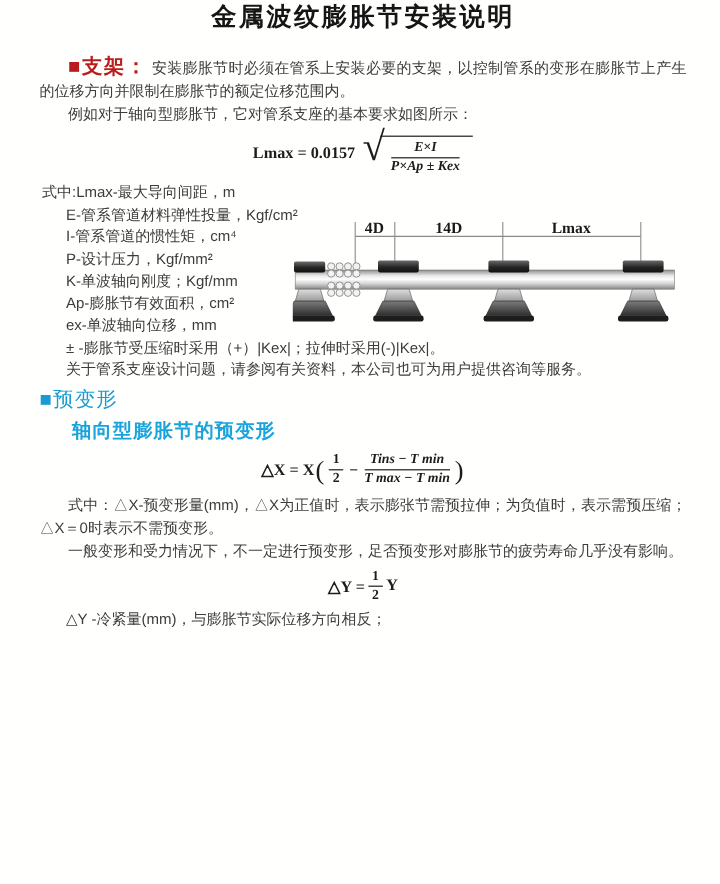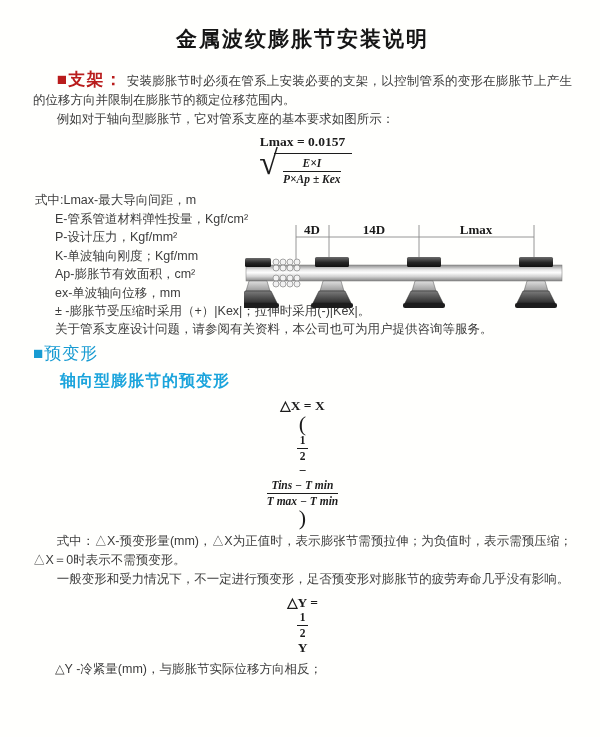--- a/index.html
+++ b/index.html
@@ -1,28 +1,28 @@
 <!DOCTYPE html>
 <html><head>
 <meta charset="utf-8">
 <style>
   html,body{margin:0;padding:0;background:#ffffff;}
   body{width:600px;height:737px;font-family:"Liberation Sans",sans-serif;color:#3c3c3c;}
-  .page{box-sizing:border-box;width:600px;height:737px;padding:25px 28px 0 33px;overflow:hidden;background:#fffffd;}
+  .page{box-sizing:border-box;width:600px;height:737px;padding:1px 28px 0 33px;overflow:hidden;background:#fffffd;}
   .doc-title{font-size:21px;line-height:28px;font-weight:bold;text-align:center;color:#151515;letter-spacing:2px;margin:0 0 17px 0;}
   .para{font-size:12.5px;line-height:19px;text-align:justify;margin:0;color:#3c3c3c;}
   .indent{text-indent:1.9em;}
   .sec-head-inline{color:#b91c1c;font-size:17px;font-weight:bold;letter-spacing:1px;}
   .sec-head{color:#189bd2;font-size:17px;font-weight:normal;letter-spacing:1px;line-height:24px;margin:4px 0 2px 0;}
   .sub-head{color:#1ba4dc;font-size:16px;font-weight:bold;letter-spacing:1px;line-height:22px;margin:4px 0 0 0;}
   .sub-head.axial{margin-left:27px;margin-top:4px;}
   .sub-head.lateral{margin-left:2px;margin-top:2px;}
 
   .formula-row{display:flex;justify-content:center;align-items:center;margin:5px 0 4px 0;min-height:32px;
-               font-family:"Liberation Serif",serif;color:#1c1c1c;font-weight:bold;flex-direction:column;}
+               font-family:"Liberation Serif",serif;color:#1c1c1c;font-weight:bold;}
   .f-lhs,.f-rhs{font-size:13.5px;white-space:pre;}
   .frac{display:inline-flex;flex-direction:column;text-align:center;font-size:11.5px;line-height:13px;margin:0 3px;vertical-align:middle;}
   .frac .num{border-bottom:1px solid #1c1c1c;padding:0 3px 1px 3px;}
   .frac .den{padding-top:1px;}
   .frac.it .num,.frac.it .den{font-style:italic;}
   .sqrt{display:inline-flex;align-items:flex-start;margin-left:6px;}
   .sqrt-sign{font-size:34px;line-height:26px;font-weight:400;margin-right:-4px;}
   .sqrt-body{border-top:1.5px solid #1c1c1c;margin-top:3px;padding:3px 8px 0 6px;}
   .bigparen{font-size:22px;font-weight:400;line-height:20px;margin:0 1px;}
   .f-op{font-size:13px;margin:0 2px;}
@@ -56,20 +56,21 @@
           <span class="num">E×I</span>
           <span class="den">P×Ap ± Kex</span>
         </span>
       </span>
     </span>
   </div>
 
   <div class="defs-wrap">
     <div class="def-line first">式中:Lmax-最大导向间距，m</div>
     <div class="def-line">E-管系管道材料弹性投量，Kgf/cm²</div>
+    <div class="def-line">I-管系管道的惯性矩，cm⁴</div>
     <div class="def-line">P-设计压力，Kgf/mm²</div>
     <div class="def-line">K-单波轴向刚度；Kgf/mm</div>
     <div class="def-line">Ap-膨胀节有效面积，cm²</div>
     <div class="def-line">ex-单波轴向位移，mm</div>
     <div class="def-line wide">± -膨胀节受压缩时采用（+）|Kex|；拉伸时采用(-)|Kex|。</div>
     <div class="def-line wide">关于管系支座设计问题，请参阅有关资料，本公司也可为用户提供咨询等服务。</div>
 
     <svg class="diagram" viewBox="0 0 350 96">
       <defs>
         <linearGradient id="pipeGrad" x1="0" y1="0" x2="0" y2="1">

